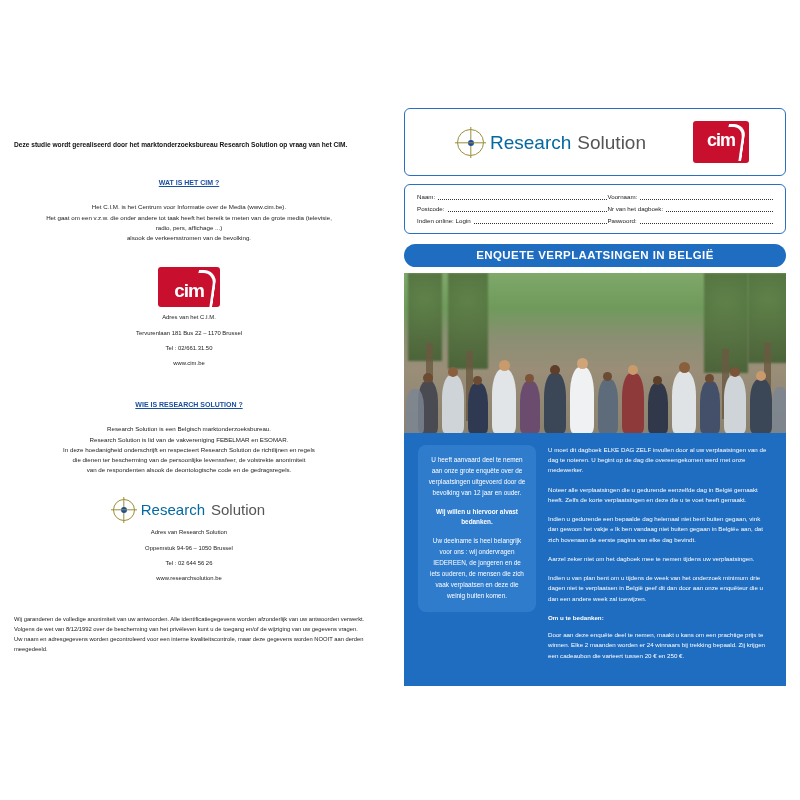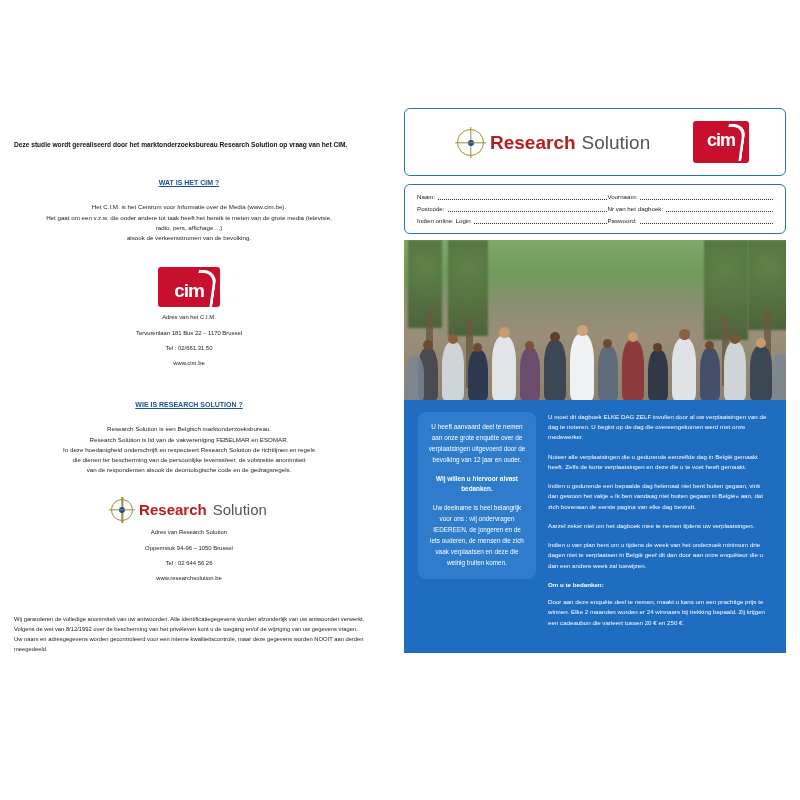--- a/index.html
+++ b/index.html
@@ -79,21 +79,21 @@
     width:1.4px;background:#9a8e35;transform:translateX(-50%);
   }
   .rs-mark:after{
     content:"";position:absolute;top:50%;left:-3px;right:-3px;
     height:1.4px;background:#9a8e35;transform:translateY(-50%);
   }
   .rs-mark .dot{
     position:absolute;left:50%;top:50%;width:6px;height:6px;
     margin:-3px 0 0 -3px;border-radius:50%;background:#1a4fa0;
   }
-  .rs-word1{color:#b91c1c;font-size:15px;font-weight:bold;}
+  .rs-word1{color:#0369a1;font-size:15px;font-weight:normal;}
   .rs-word2{color:#555;font-size:15px;font-weight:normal;}
 
   .bottom-note{
     position:absolute;left:14px;top:615px;width:352px;
     font-size:5.8px;line-height:1.7;color:#222;text-align:left;
   }
 
   
   .right-panel{position:absolute;left:404px;top:108px;width:382px;}
 
@@ -286,20 +286,21 @@
           <span class="flabel">Indien online: Login</span>
           <span class="fline"></span>
         </div>
         <div class="fcell" style="flex:1">
           <span class="flabel">Paswoord:</span>
           <span class="fline"></span>
         </div>
       </div>
     </div>
 
+    <div class="title-bar">ENQUETE VERPLAATSINGEN IN BELGIË</div>
 
     <div class="photo">
       <div class="tree" style="left:4px;"></div>
       <div class="tree" style="left:44px;width:40px;height:96px;"></div>
       <div class="tree" style="left:300px;width:44px;height:100px;"></div>
       <div class="tree" style="left:344px;width:40px;height:90px;"></div>
       <div class="trunk" style="left:22px;top:70px;"></div>
       <div class="trunk" style="left:62px;top:78px;"></div>
       <div class="trunk" style="left:318px;top:76px;"></div>
       <div class="trunk" style="left:360px;top:70px;"></div>

